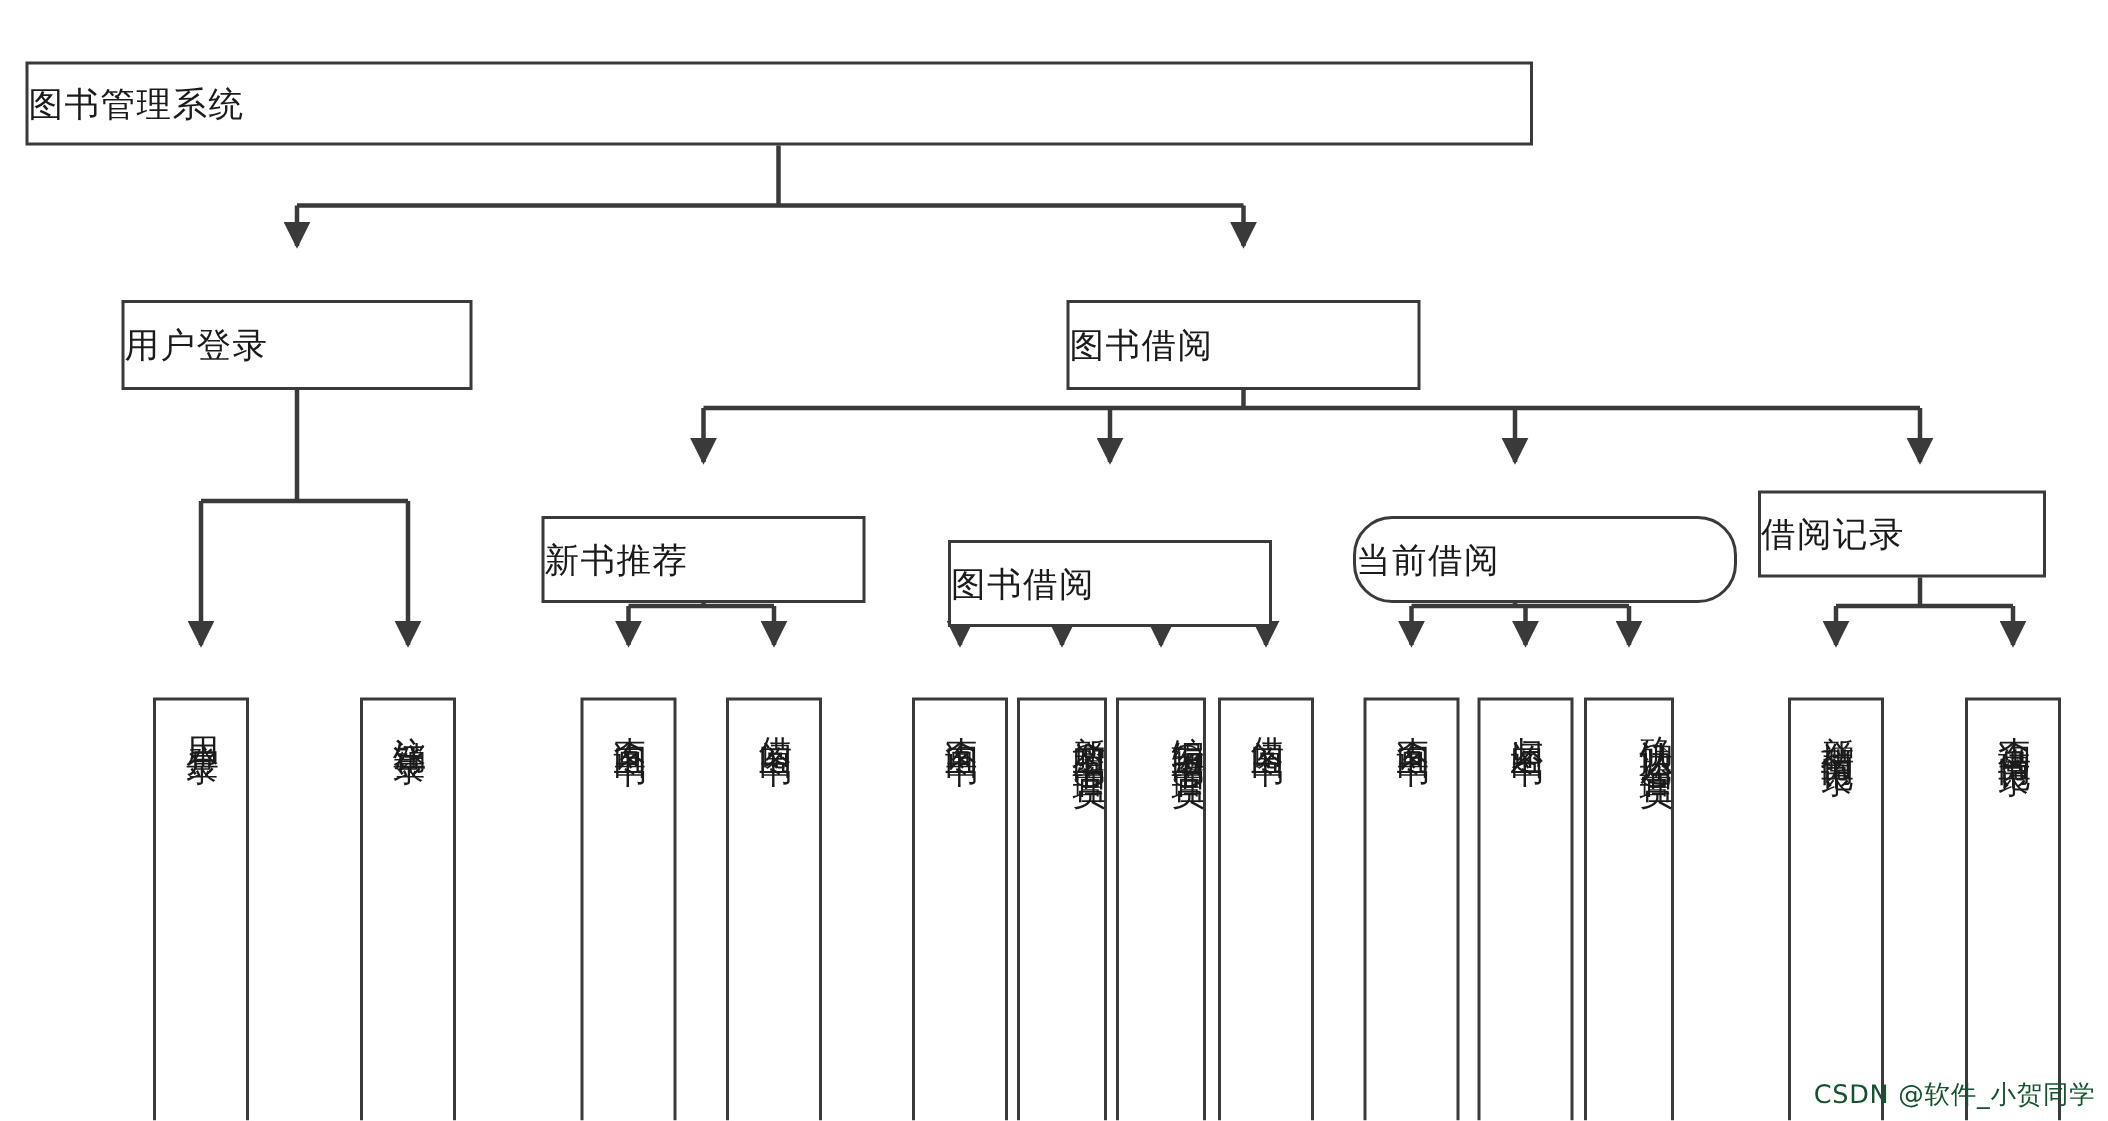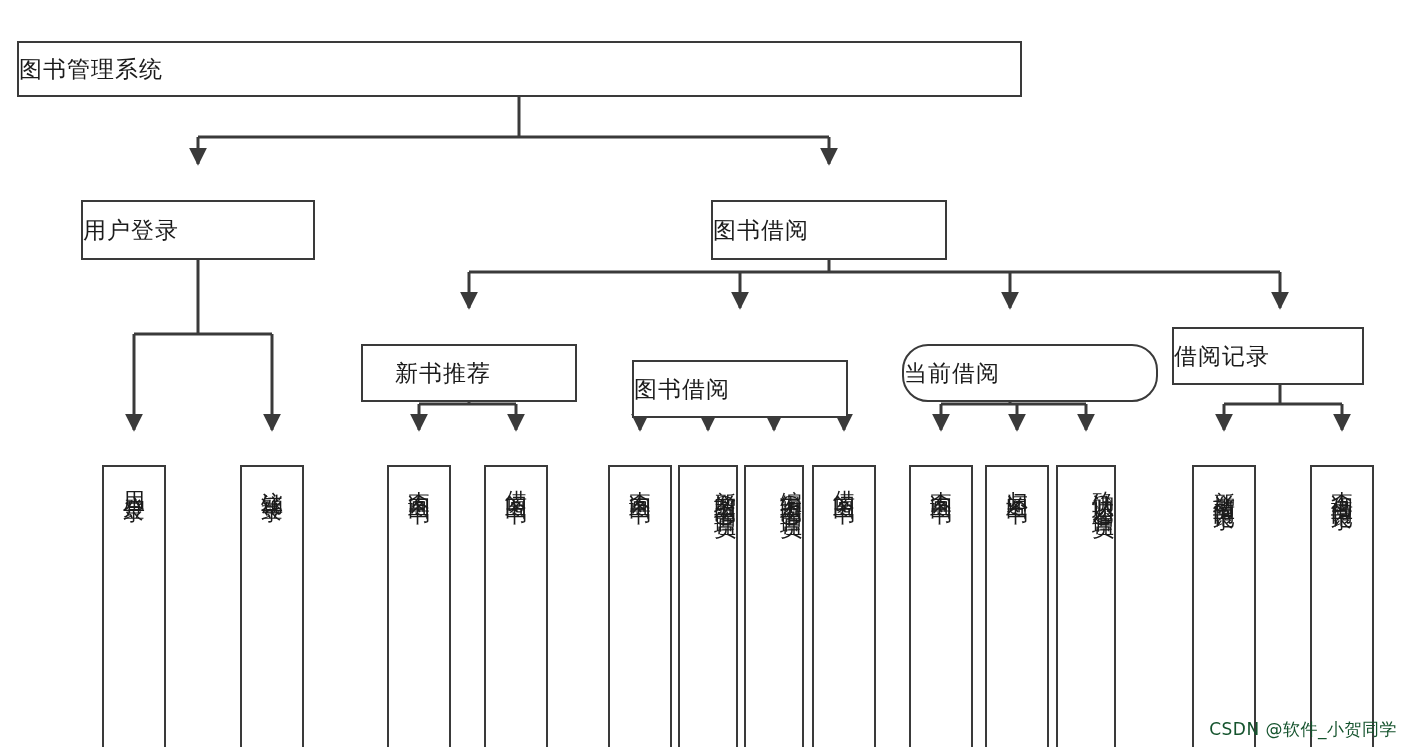--- a/index.html
+++ b/index.html
@@ -119,21 +119,21 @@
     <span>图书管理系统</span>
   </div>
 
   <div class="node horiz" style="left:81px; top:172px; width:234px; height:60px;">
     <span>用户登录</span>
   </div>
   <div class="node horiz" style="left:711px; top:172px; width:236px; height:60px;">
     <span>图书借阅</span>
   </div>
 
-  <div class="node horiz" style="left:361px; top:316px; width:216px; height:58px;padding-left:32px;">
+  <div class="node horiz" style="left:361px; top:316px; width:216px; height:58px;">
     <span>新书推荐</span>
   </div>
   <div class="node horiz" style="left:632px; top:332px; width:216px; height:58px;">
     <span>图书借阅</span>
   </div>
   <div class="node horiz" style="left:902px; top:316px; width:256px; height:58px;border-radius:26px;">
     <span>当前借阅</span>
   </div>
   <div class="node horiz" style="left:1172px; top:299px; width:192px; height:58px;">
     <span>借阅记录</span>

